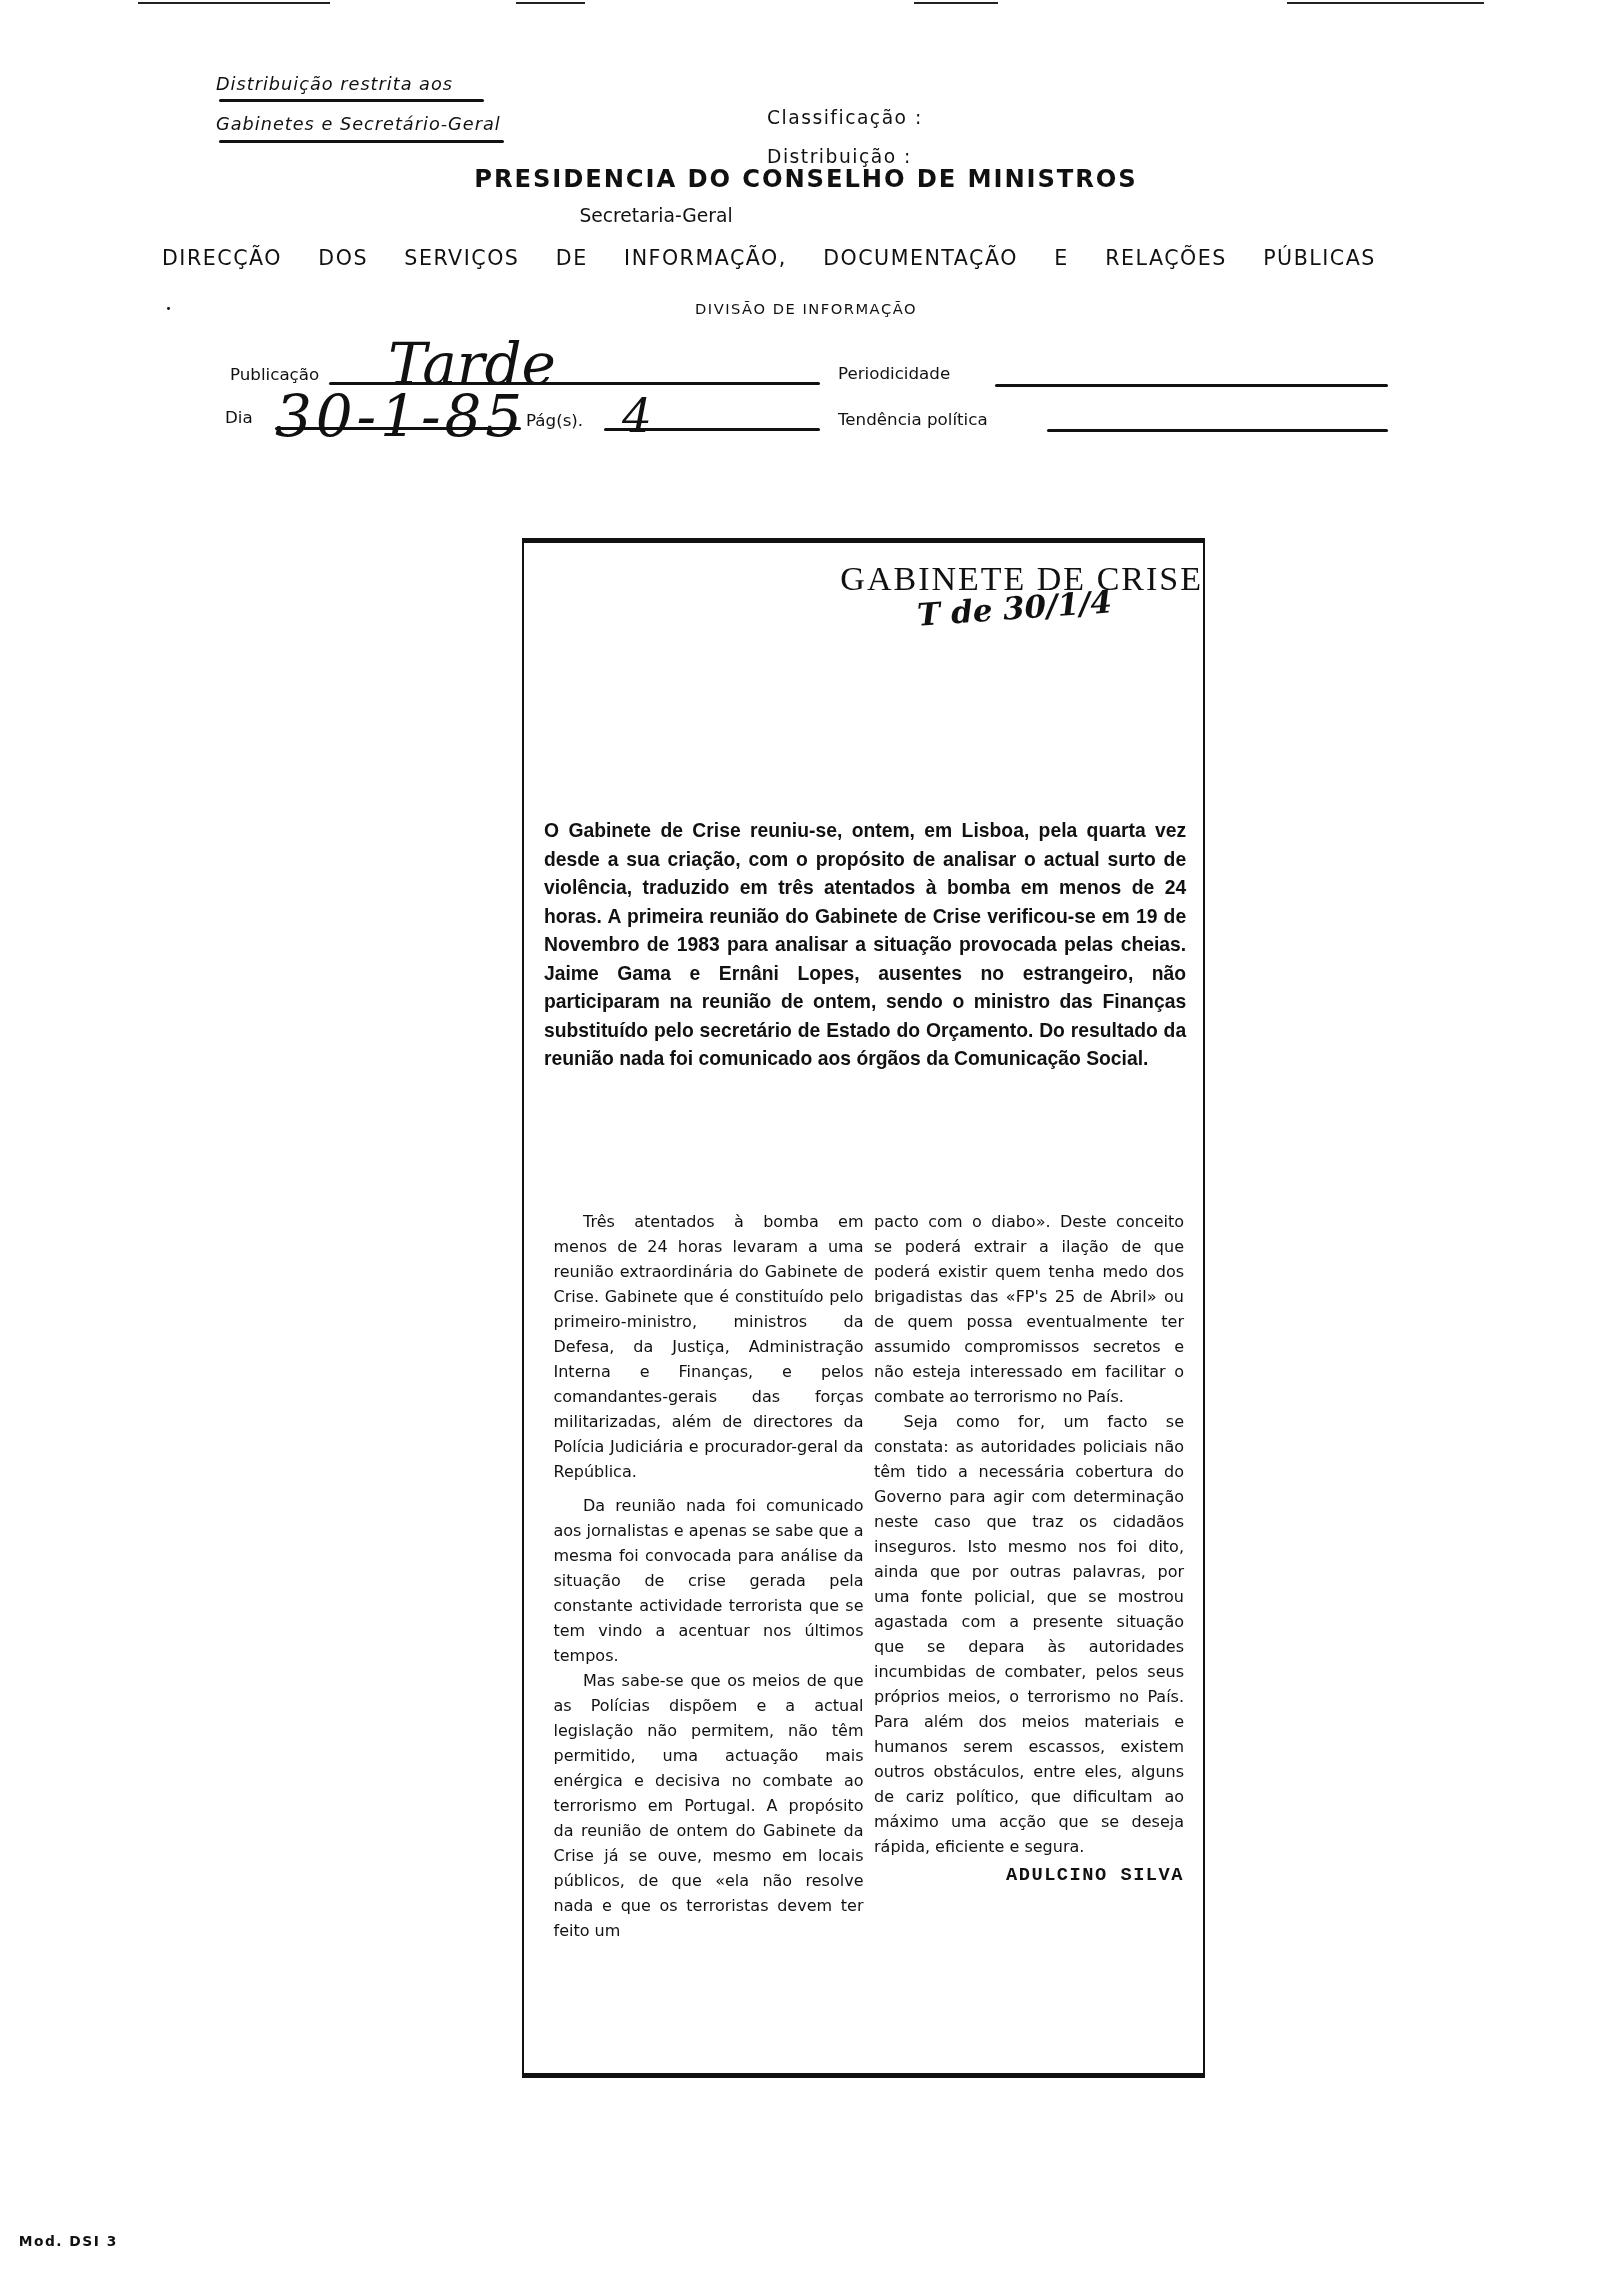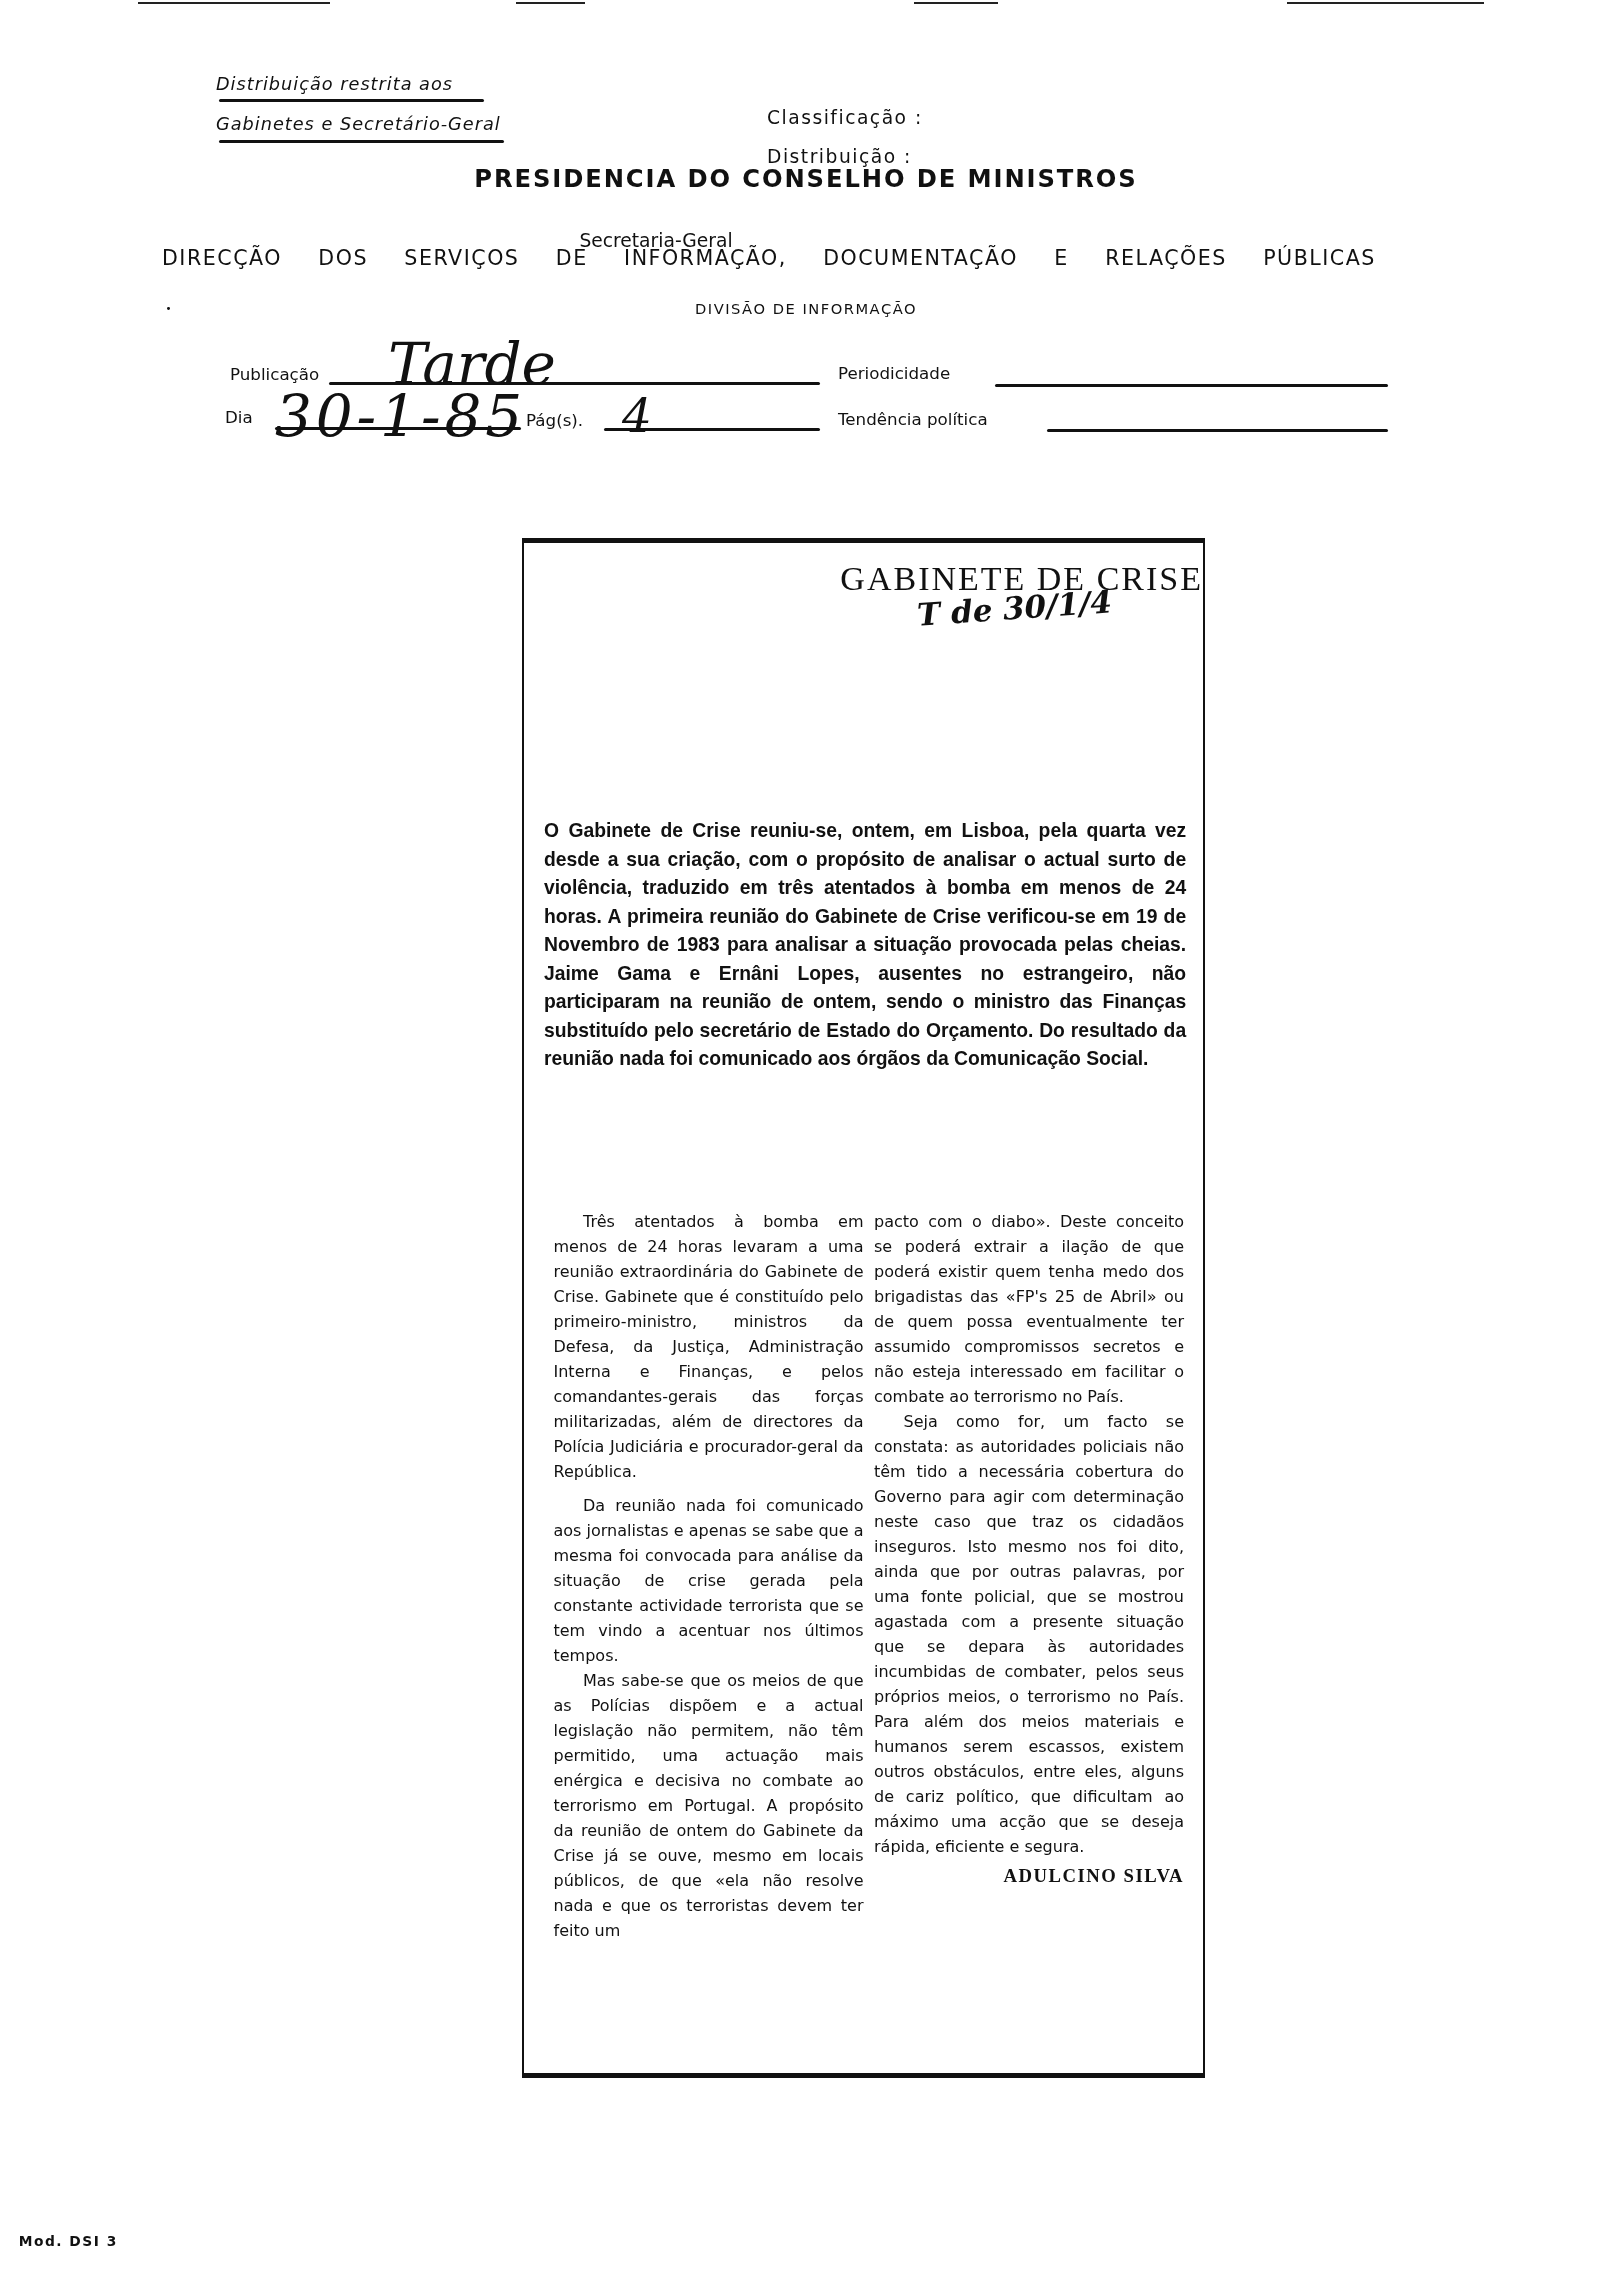--- a/index.html
+++ b/index.html
@@ -9,21 +9,21 @@
   }
   .abs { position: absolute; }
   .top-rule { position: absolute; top: 2px; height: 1.5px; background: #222; }
 
   
   .dist-restr { left: 216px; font-style: italic; font-size: 17.7px; letter-spacing: 1px; white-space: nowrap; }
   .dist-rule { position: absolute; left: 219px; height: 2.9px; background: #111; border-radius: 1.5px; }
   .meta-lbl { left: 767px; font-size: 18.7px; letter-spacing: 1.5px; white-space: nowrap; margin-top: 32px; }
 
   .org-title { left: 0; width: 1612px; top: 163px; text-align: center; font-size: 25.5px; letter-spacing: 2px; font-weight: bold; transform: scaleX(0.95); }
-  .org-sub { left: 0; width: 1312px; top: 205px; text-align: center; font-size: 18.7px; margin-top: 25px; }
+  .org-sub { left: 0; width: 1312px; top: 205px; text-align: center; font-size: 18.7px; }
   .dept { left: 162px; width: 1214px; top: 246px; font-size: 20.6px; display: flex; justify-content: space-between; letter-spacing: 1.5px; }
   .division { left: 0; width: 1612px; top: 300px; text-align: center; font-size: 14.7px; letter-spacing: 1.5px; }
   .dot-mark { left: 167px; top: 307px; width: 2.9px; height: 2.9px; background: #111; border-radius: 50%; }
 
   .field-lbl { font-size: 16.7px; white-space: nowrap; }
   .field-line { position: absolute; height: 2.9px; background: #111; border-radius: 1.5px; }
   .hand { font-family: "DejaVu Serif", serif; font-style: italic; color: #111; white-space: nowrap; }
 
   
   .article {
@@ -42,21 +42,21 @@
   }
   .col {
     position: absolute; top: 666px; width: 310px;
     font-family: "DejaVu Sans", sans-serif; font-size: 16px; line-height: 25px;
     text-align: justify; hyphens: manual;
   }
   .col p { margin: 0; text-indent: 29.5px; }
   .col p.cont { text-indent: 0; }
   .col-left { left: 29.5px; }
   .col-right { left: 350px; }
-  .byline { text-align: right; font-family: Liberation Serif, serif; font-weight: bold; font-size: 18.7px; letter-spacing: 1.5px; margin-top: 3.9px; }
+  .byline { text-align: right; font-family: Liberation Mono, monospace; font-weight: bold; font-size: 18.7px; letter-spacing: 1.5px; margin-top: 3.9px; }
 
   .footer-code { left: 18.7px; top: 2233px; font-size: 13.8px; font-weight: bold; letter-spacing: 1.5px; }
 </style>
 </head>
 <body>
 
 <div class="top-rule" style="left:138px;width:192px;"></div>
 <div class="top-rule" style="left:516px;width:69px;"></div>
 <div class="top-rule" style="left:914px;width:84px;"></div>
 <div class="top-rule" style="left:1287px;width:197px;"></div>

